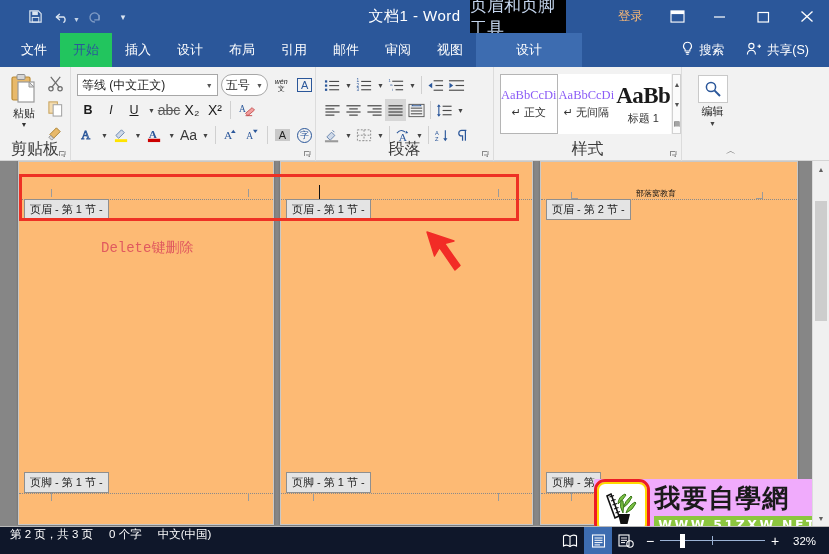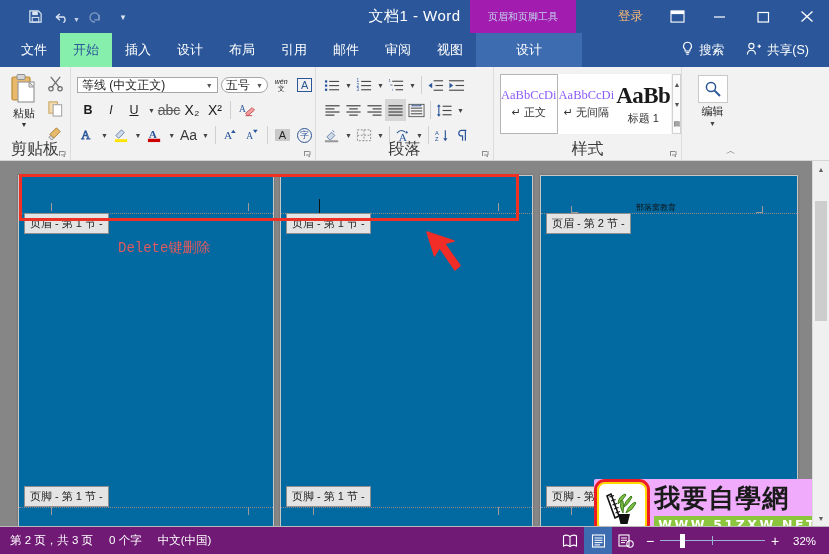--- a/index.html
+++ b/index.html
@@ -21,22 +21,22 @@
     justify-content: center; color: #dbe5f1; font-size: 14px;
   }
   .qat-btn svg { display: block; }
   .qat-caret { font-size: 7px; color: #c3d3e8; margin-left: -5px; padding-top:5px;}
   .doc-title {
     position: absolute; left: 0; right: 0; text-align: center;
     color: #ffffff; font-size: 15px; letter-spacing: .5px;
     pointer-events: none;
   }
   .ctx-tab-title {
-    position: absolute; left: 470px; top: 0; width: 106px; height: 33px;
-    background: #a21caf; color: #c5d6ee; font-size: 10px;
+    position: absolute; left: 470px; top: 0; width: 96px; height: 33px;
+    background: #000000; color: #c5d6ee; font-size: 17px;
     display: flex; align-items: center; justify-content: center;
   }
   .tb-right {
     margin-left: auto; display: flex; align-items: center; height: 33px;
   }
   .signin { color: #fdba74; font-size: 12.5px; padding: 0 14px; }
   .win-btn {
     width: 44px; height: 33px; display: flex; align-items: center;
     justify-content: center; color: #fff;
   }
@@ -44,21 +44,21 @@
 
   
   .tabbar {
     height: 34px; background: #2b579a; display: flex; align-items: stretch;
     position: relative;
   }
   .tab {
     padding: 0 13px; display: flex; align-items: center;
     color: #ffffff; font-size: 13px; height: 34px;
   }
-  .tab.active { background: #86efac; color: #2b579a; }
+  .tab.active { background: #22c55e; color: #2b579a; }
   .tab.ctx {
     background: #3d6cb0; color: #ffffff; width: 106px;
     justify-content: center; padding: 0;
   }
   .tabbar .spacer-left { width: 8px; }
   .tab-right { margin-left: auto; display: flex; align-items: center; padding-right: 8px; }
   .search-box { display: flex; align-items: center; color: #fff; font-size: 12.5px; gap: 5px; padding: 0 10px;}
   .share-box { display: flex; align-items: center; color: #fff; font-size: 12.5px; gap: 5px; padding: 0 12px;}
 
   
@@ -83,21 +83,21 @@
     width: 40px; margin: 2px 0 0 4px; display: flex; flex-direction: column;
     align-items: center; font-size: 11px; color: #2a2a2a;
   }
   .clip-side { position: absolute; left: 44px; top: 6px; display: flex; flex-direction: column; gap: 5px;}
   .clip-side .ci { width: 22px; height: 20px; display: flex; align-items: center; justify-content: center; }
 
   
   .g-font { width: 245px; padding-left: 6px; }
   .font-row1 { display: flex; align-items: center; gap: 3px; margin-top: 3px;}
   .combo {
-    height: 16px; border: 1px solid #a7a7a7; background: #fff;
+    height: 22px; border: 1px solid #a7a7a7; background: #fff;
     display: flex; align-items: center; font-size: 12px; color: #1a1a1a;
     padding-left: 4px; position: relative;
   }
   .combo .cv { flex: 1; overflow: hidden; white-space: nowrap; }
   .combo .carr { width: 15px; text-align: center; font-size: 7px; color: #555; }
   .cb-fontname { width: 150px; }
   .cb-fontsize { width: 50px; border-radius: 11px; }
   .icon-btn {
     width: 22px; height: 22px; display: flex; align-items: center;
     justify-content: center; color: #2b579a; font-size: 12px;
@@ -145,21 +145,21 @@
   .edit-lbl { font-size: 11px; color: #222; }
   .edit-arr { font-size: 7px; color: #444; }
   .collapse-arr { position: absolute; right: 7px; bottom: 3px; font-size: 10px; color: #555; }
 
   
   .workspace {
     position: absolute; top: 161px; left: 0; right: 0; bottom: 27px;
     background: #868686; overflow: hidden;
   }
   .page {
-    position: absolute; top: 14px; background: #0369a1; border: 1px solid #c8c8c8;
+    position: absolute; top: 0; background: #fdba74; border: 1px solid #c8c8c8;
     box-shadow: 0 0 2px rgba(0,0,0,.25);
   }
   .hdr-dotted {
     position: absolute; left: 0; right: 0; border-top: 1px dotted #8a8a8a;
   }
   .margin-mark { position: absolute; width: 10px; height: 8px; }
   .mm-tl { border-left: 1px solid #9a9a9a; border-top: 0; }
   .sec-tag {
     position: absolute; border: 1px solid #8f8f8f; background: #e4e4e4;
     color: #1a1a1a; font-size: 11px; padding: 2px 5px 2px 5px; white-space: nowrap;
@@ -202,21 +202,21 @@
     position: absolute; top: 161px; right: 0; bottom: 27px; width: 17px;
     background: #f0f0f0; border-left: 1px solid #dcdcdc;
   }
   .vthumb { position: absolute; left: 2px; right: 2px; top: 40px; height: 120px; background: #cdcdcd; }
   .v-arrow { position: absolute; left: 0; right: 0; height: 17px; display:flex;
              align-items:center; justify-content:center; font-size: 7px; color: #606060; }
 
   
   .statusbar {
     position: absolute; left: 0; right: 0; bottom: 0; height: 27px;
-    background: #701a75; color: #fff; display: flex; align-items: center;
+    background: #0f172a; color: #fff; display: flex; align-items: flex-start;
     font-size: 11.5px;
     margin-top: 16px;
   }
   .sb-left { display: flex; align-items: center; gap: 16px; padding-left: 10px; }
   .sb-right { margin-left: auto; display: flex; align-items: center; gap: 0; padding-right: 10px; }
   .view-btn { width: 28px; height: 27px; display: flex; align-items: center; justify-content: center; }
   .view-btn.sel { background: #3d6cb0; }
   .zoom-minus, .zoom-plus { width: 20px; text-align: center; font-size: 14px; }
   .zoom-track { width: 105px; height: 27px; position: relative; }
   .zoom-line { position: absolute; top: 13px; left: 0; right: 0; height: 1px; background: #9bb2d4; }
@@ -745,21 +745,21 @@
     <div class="margin-mark" style="left:215px; top:30px; border-right:1px solid #9a9a9a; border-bottom:1px solid #9a9a9a; width:7px; height:7px;"></div>
     <div class="sec-tag" style="left:5px; top:37px;">页眉 - 第 2 节 -</div>
 
     <div class="hdr-dotted" style="top:331px;"></div>
     <div class="sec-tag" style="left:5px; top:310px;">页脚 - 第</div>
     <div class="margin-mark" style="left:30px; top:331px; border-left:1px solid #9a9a9a; height:8px;"></div>
   </div>
 
   <div class="red-rect" style="left:19px; top:13px; width:500px; height:47px;"></div>
 
-  <div class="anno-text" style="left:118px; top:78px;">Delete键删除</div>
+  <div class="anno-text" style="left:101px; top:78px;">Delete键删除</div>
 
   <div class="arrow-wrap" style="left:424px; top:68px;">
     <svg width="42" height="50" viewBox="0 0 42 50">
       <path d="M3 3 L10.5 27 L15.5 18.5 L31 41 L36 36.5 L20.5 14.5 L30 12 Z" fill="#f22c26" stroke="#f22c26" stroke-width="1.4" stroke-linejoin="round"></path>
     </svg>
   </div>
 
   <div class="wm" style="right:8px; bottom:-8px;">
     <div class="wm-badge">
       <svg width="42" height="42" viewBox="0 0 42 42">

